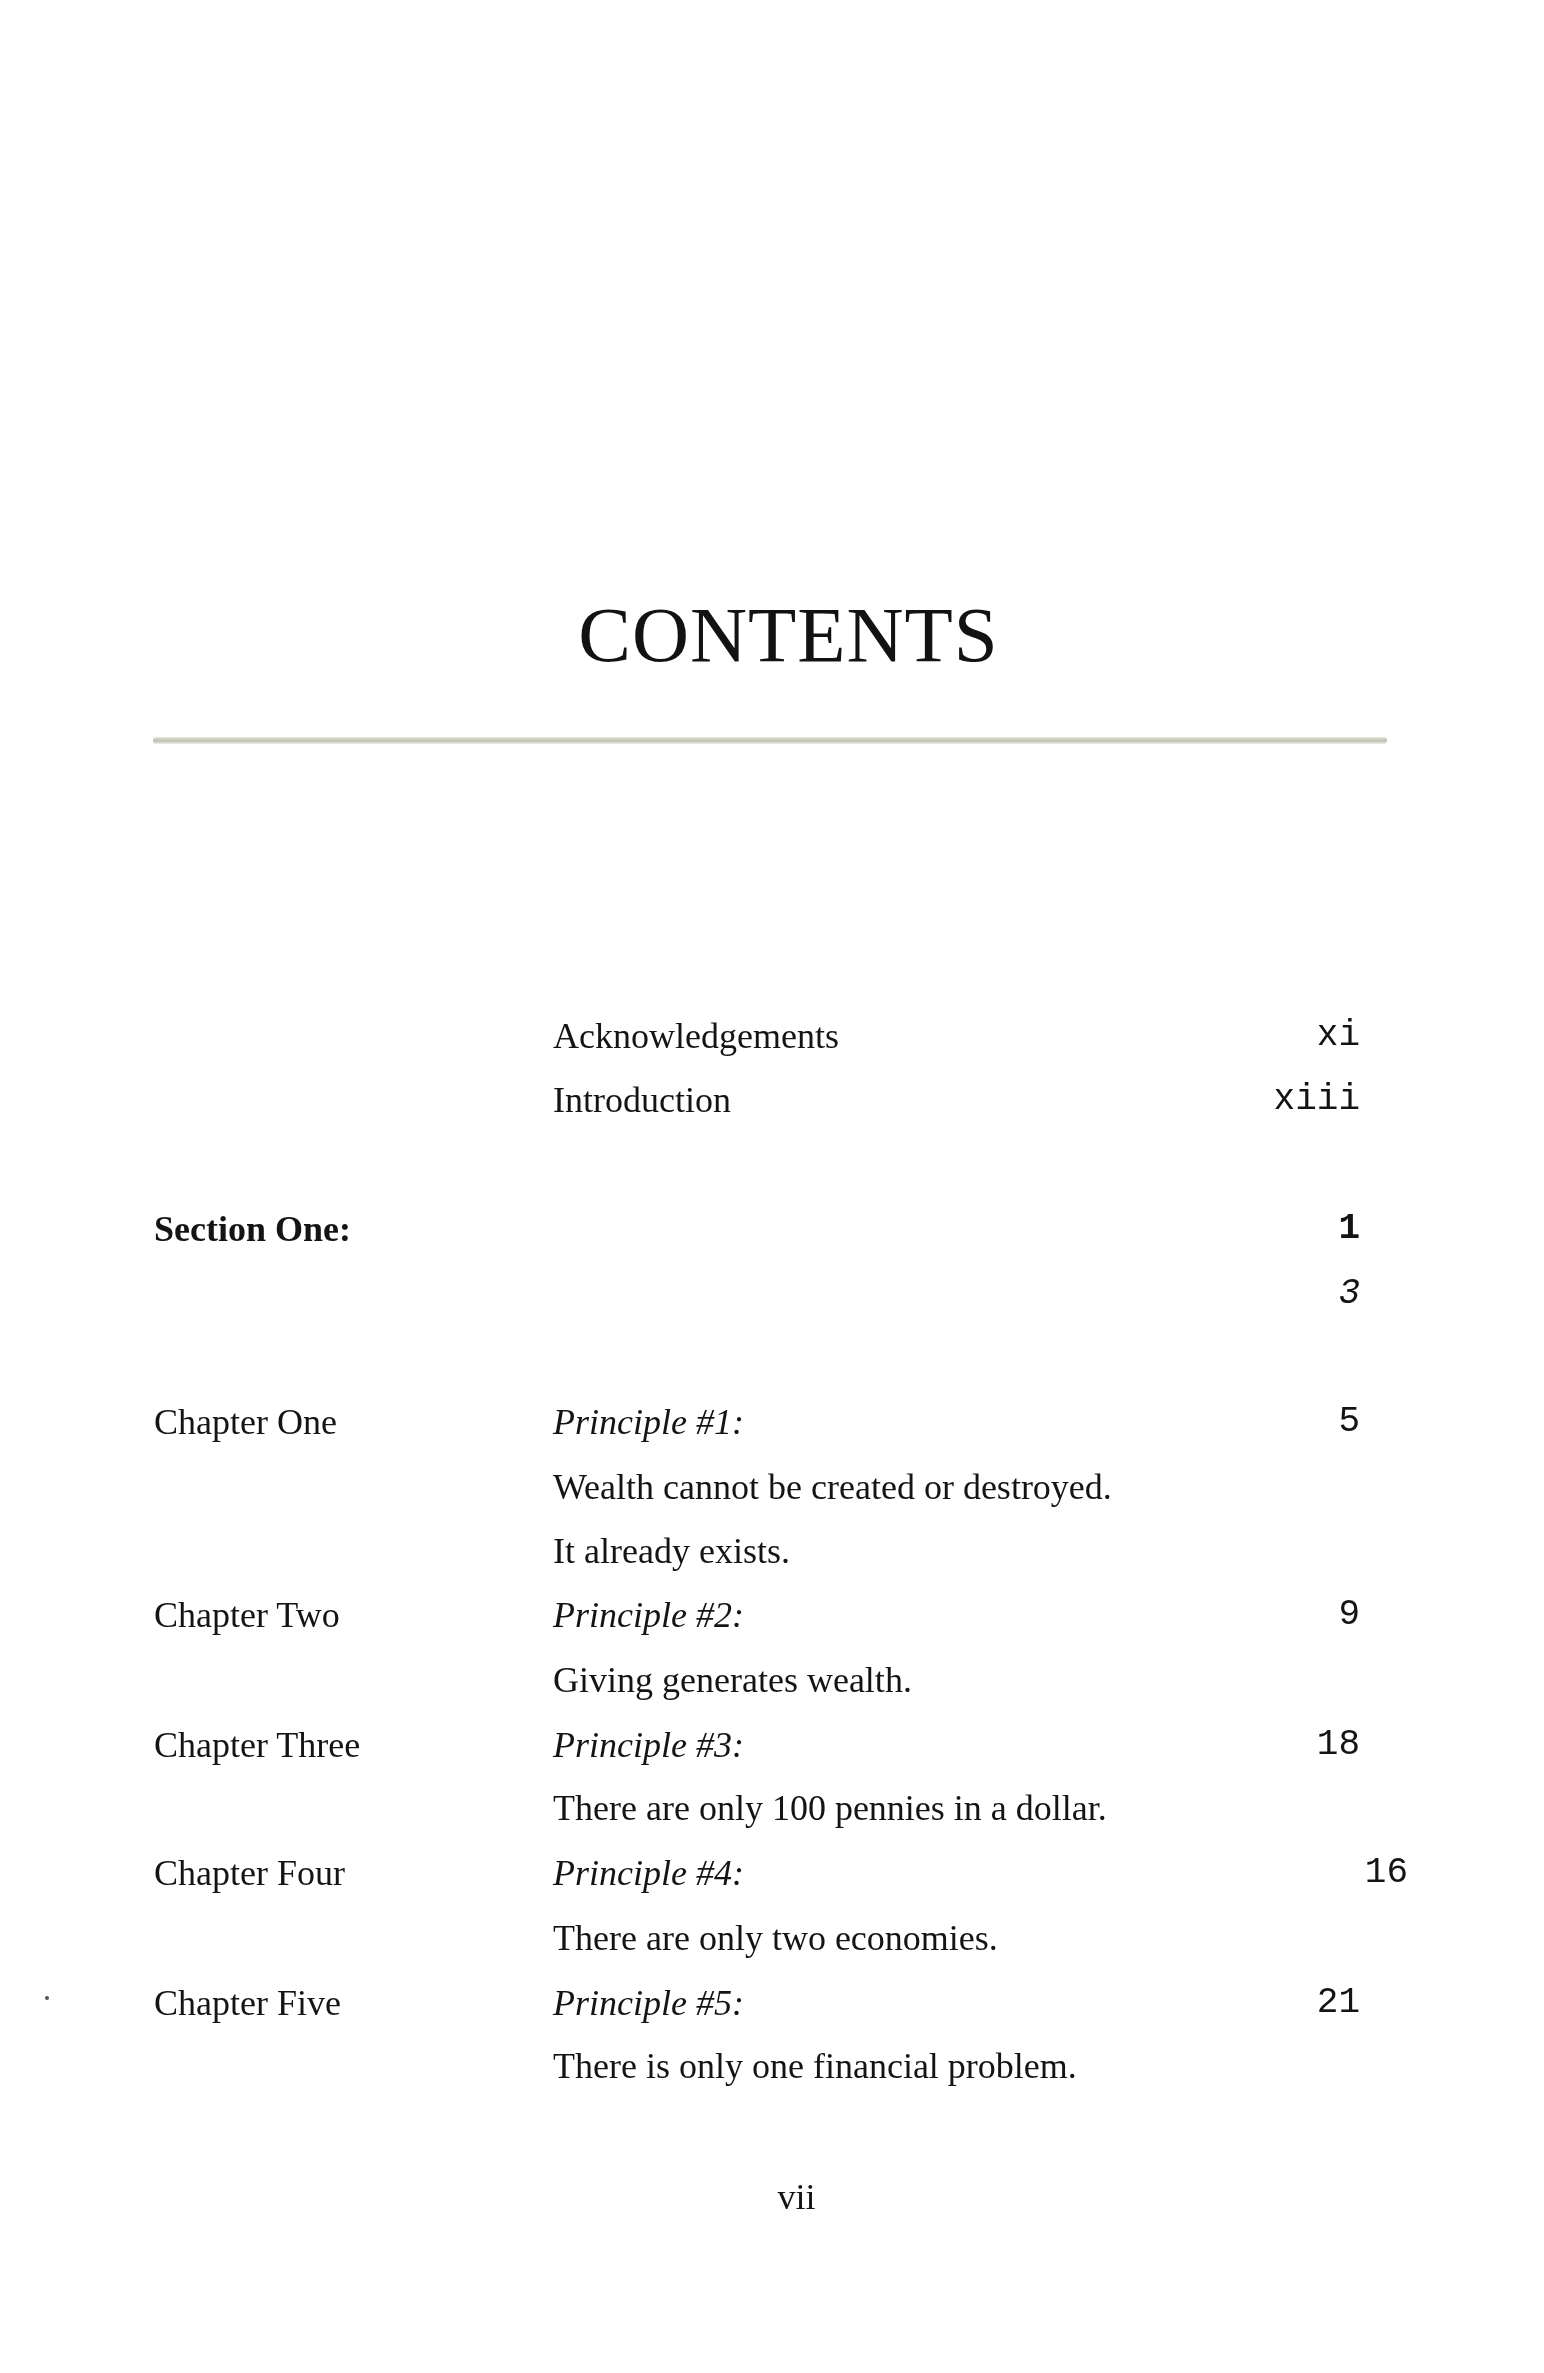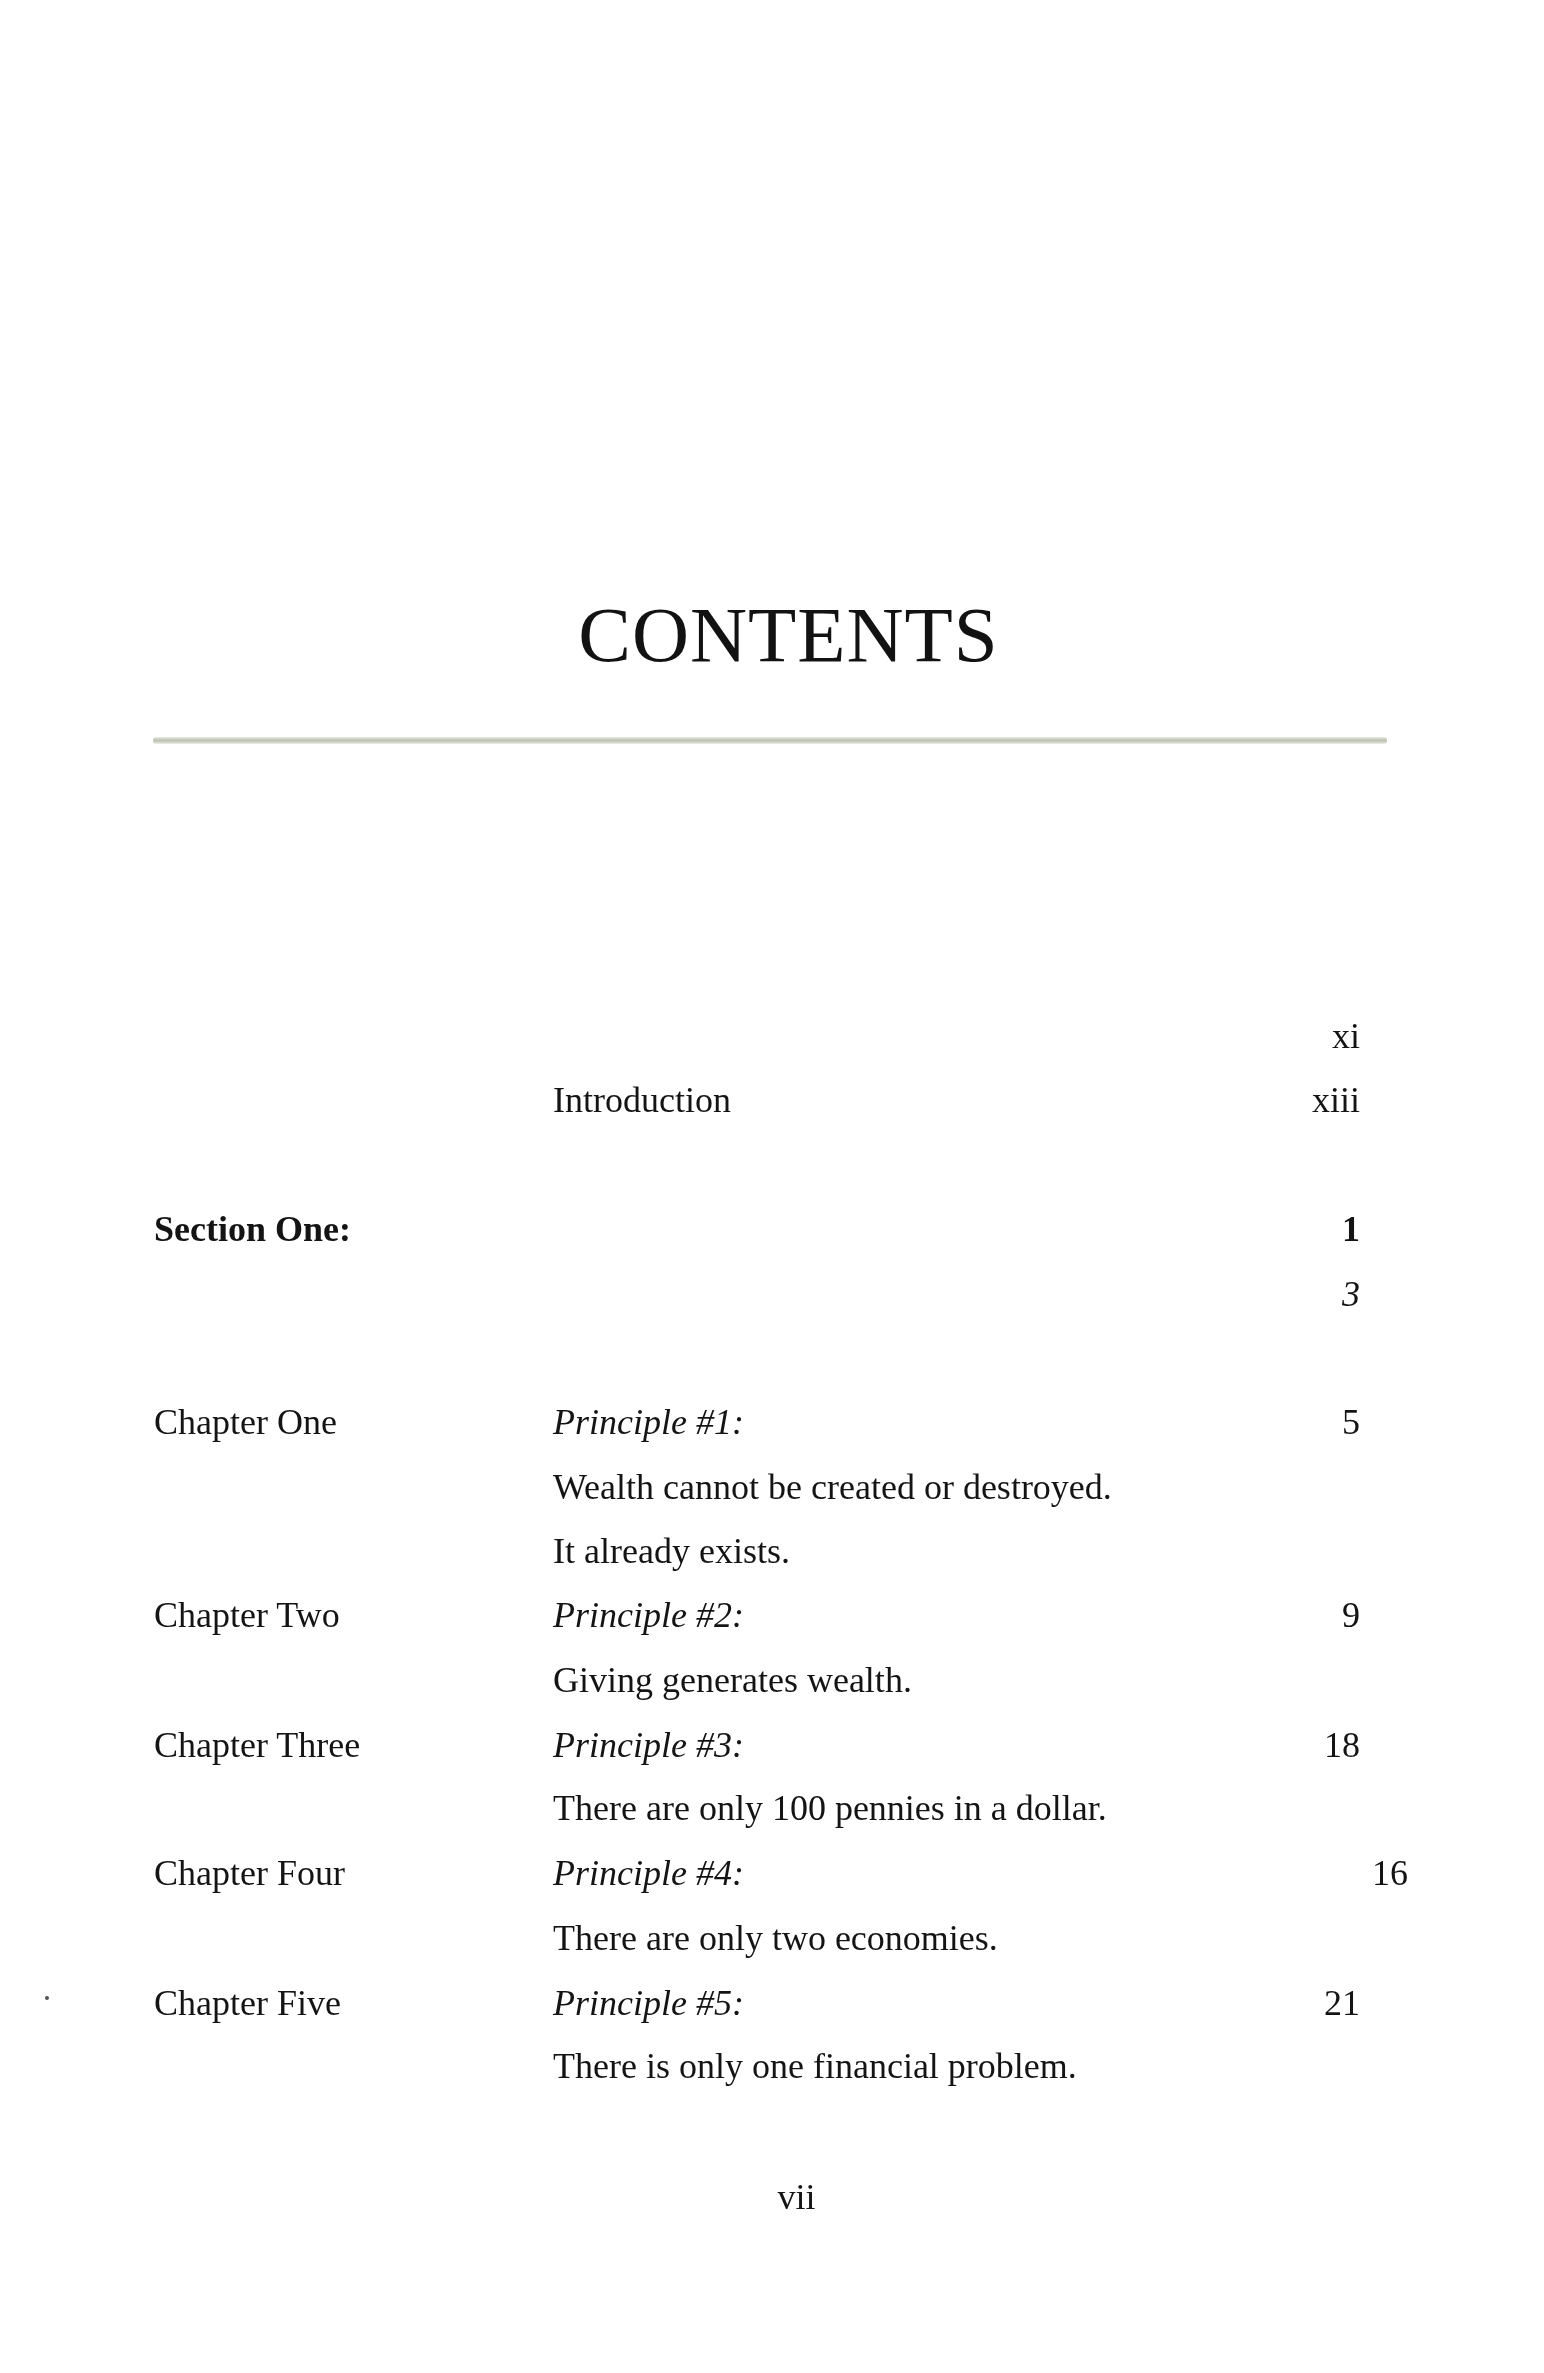--- a/index.html
+++ b/index.html
@@ -57,20 +57,21 @@
       left: 553px;
       top: 0;
       white-space: nowrap;
     }
     .row .page {
       position: absolute;
       right: 185px;
       top: 0;
       white-space: nowrap;
       text-align: right;
+      font-family: Liberation Mono, monospace;
     }
     .bold { font-weight: bold; }
     .ital { font-style: italic; }
     .folio {
       position: absolute;
       left: 0;
       width: 1545px;
       top: 2168px;
       text-align: center;
       font-size: 36px;
@@ -87,20 +88,21 @@
       background: #555;
     }
   </style>
 </head>
 <body>
 
 <h1 class="page-title">CONTENTS</h1>
 <div class="divider"></div>
 
 <div class="row" style="top:1007px;">
+  <span class="mid">Acknowledgements</span>
   <span class="page">xi</span>
 </div>
 <div class="row" style="top:1071px;">
   <span class="mid">Introduction</span>
   <span class="page">xiii</span>
 </div>
 
 <div class="row" style="top:1200px;">
   <span class="left bold">Section One:</span>
   <span class="page bold">1</span>

